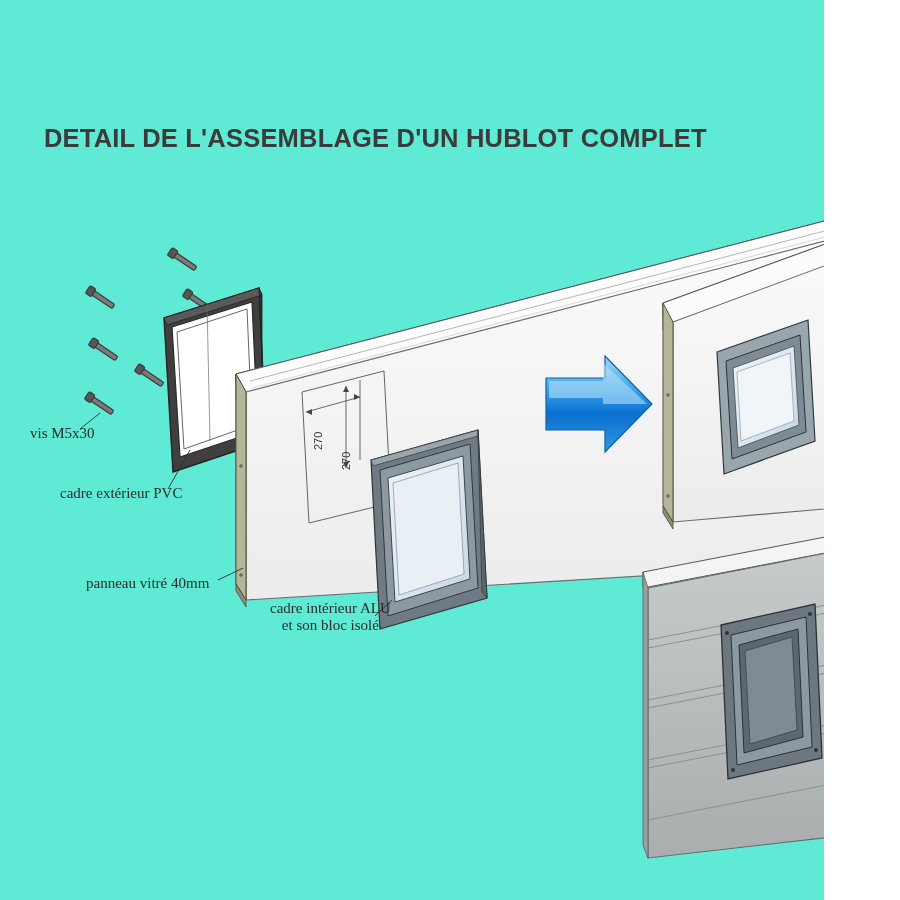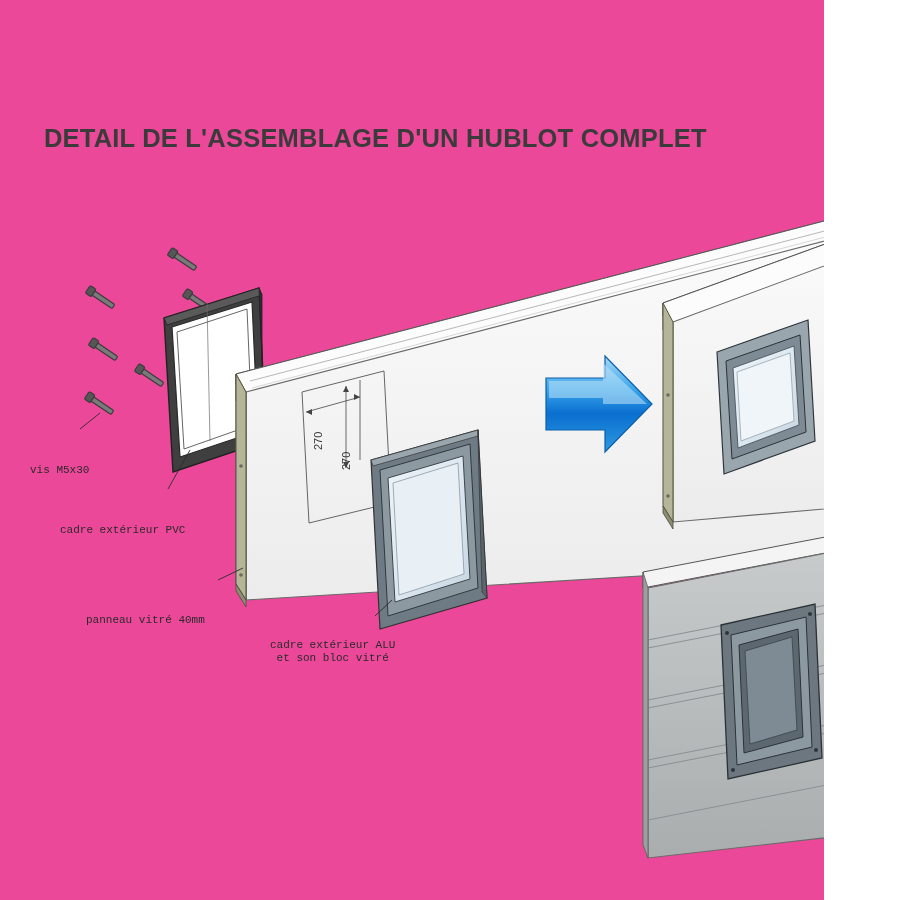--- a/index.html
+++ b/index.html
@@ -7,21 +7,21 @@
     padding: 0;
     background: #ffffff;
   }
   body {
     font-family: "Liberation Sans", sans-serif;
   }
   #page {
     position: relative;
     width: 824px;
     height: 900px;
-    background: #ec4899;
+    background: #5eead4;
     overflow: hidden;
   }
   #title {
     position: absolute;
     left: 44px;
     top: 124px;
     font-size: 25.5px;
     font-weight: bold;
     letter-spacing: 0.2px;
     color: #3b3b3b;
@@ -29,26 +29,25 @@
   }
   .svg-layer {
     position: absolute;
     left: 0;
     top: 0;
     width: 900px;
     height: 900px;
   }
   .callout {
     position: absolute;
-    font-family: Liberation Mono, monospace;
-    font-size: 11px;
+    font-family: Liberation Serif, serif;
+    font-size: 15px;
     color: #2b2b2b;
     white-space: nowrap;
     line-height: 1.15;
-    margin-top: 39px;
   }
   .callout.italic {
     font-style: italic;
   }
   .callout.center {
     text-align: center;
   }
   .dim-label {
     position: absolute;
     font-family: "Liberation Sans", sans-serif;
@@ -227,21 +226,21 @@
     </g>
   </svg>
 
   <div class="callout" style="left:30px; top:425px;">vis M5x30</div>
 
   <div class="callout" style="left:60px; top:485px;">cadre extérieur PVC</div>
 
   <div class="callout" style="left:86px; top:575px;">panneau vitré 40mm</div>
 
   <div class="callout center" style="left:270px; top:600px;">
-    <div>cadre extérieur ALU</div>
-    <div>et son bloc vitré</div>
+    <div>cadre intérieur ALU</div>
+    <div>et son bloc isolé</div>
   </div>
 
 
   <div class="dim-label rot90" style="left:312px; top:450px;">270</div>
   <div class="dim-label rot90" style="left:340px; top:470px;">270</div>
 
 </div>
 
 </body></html>

